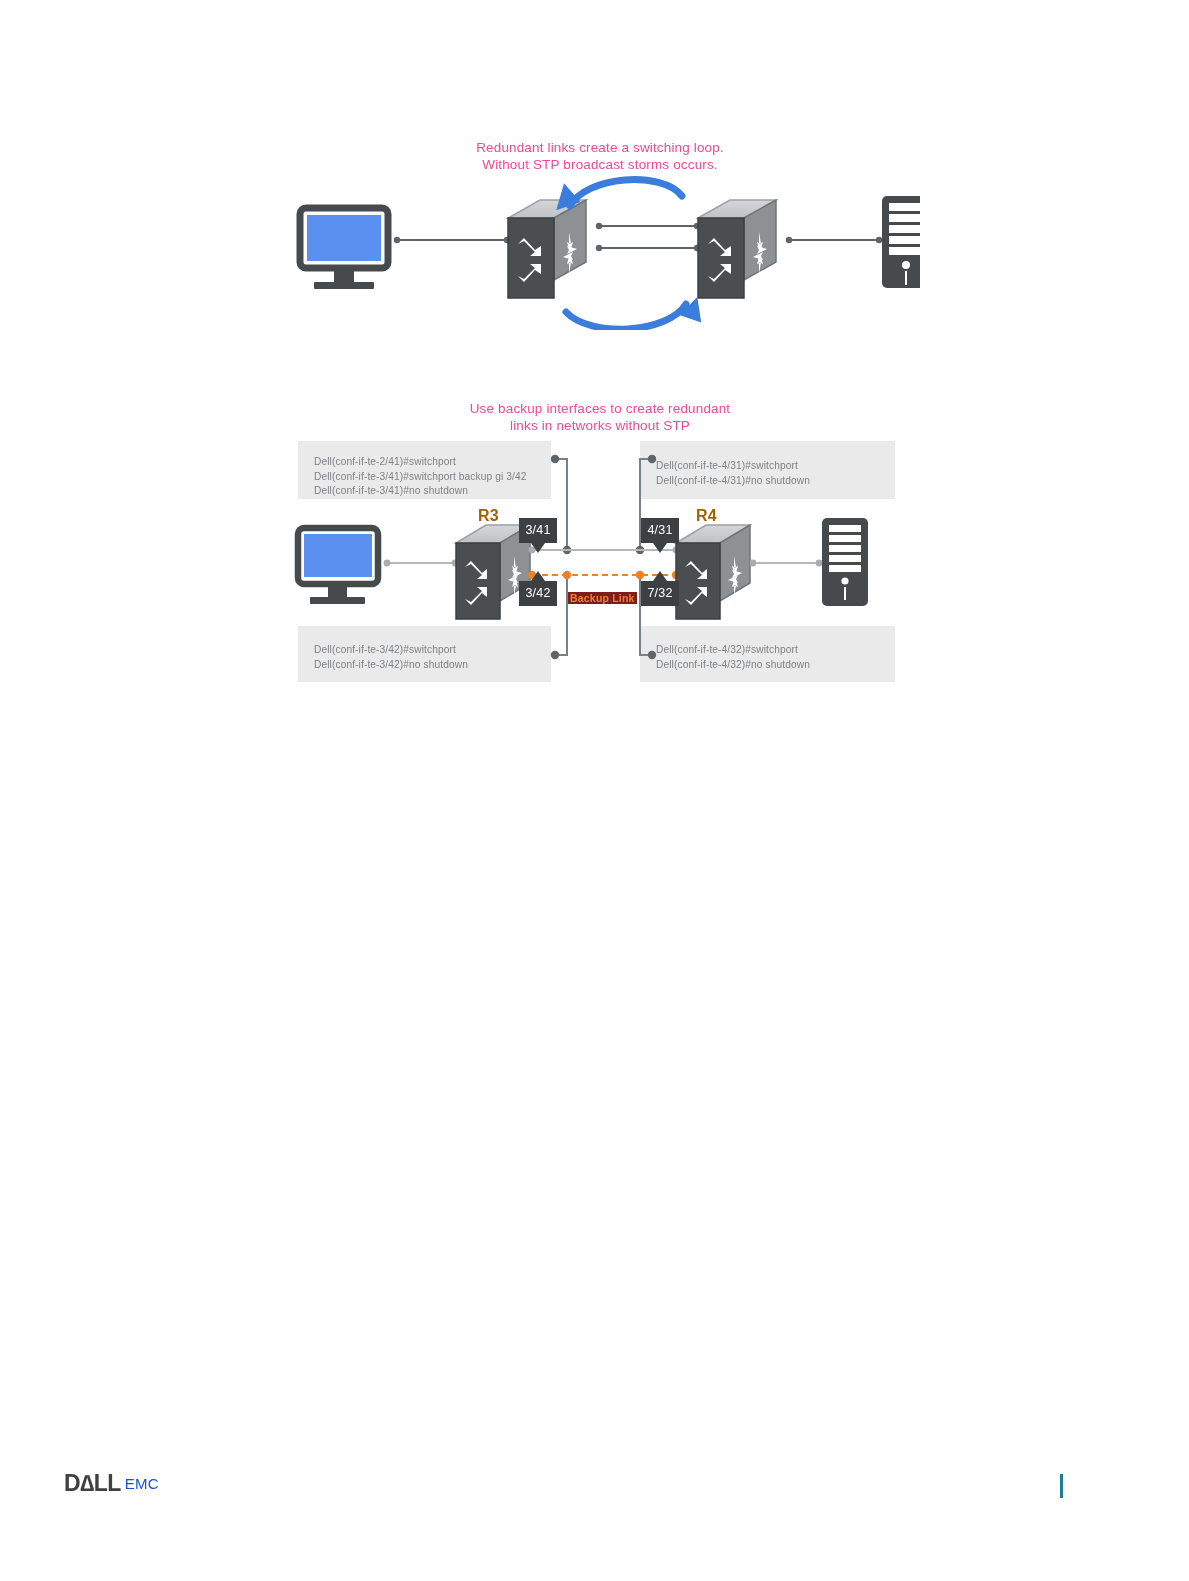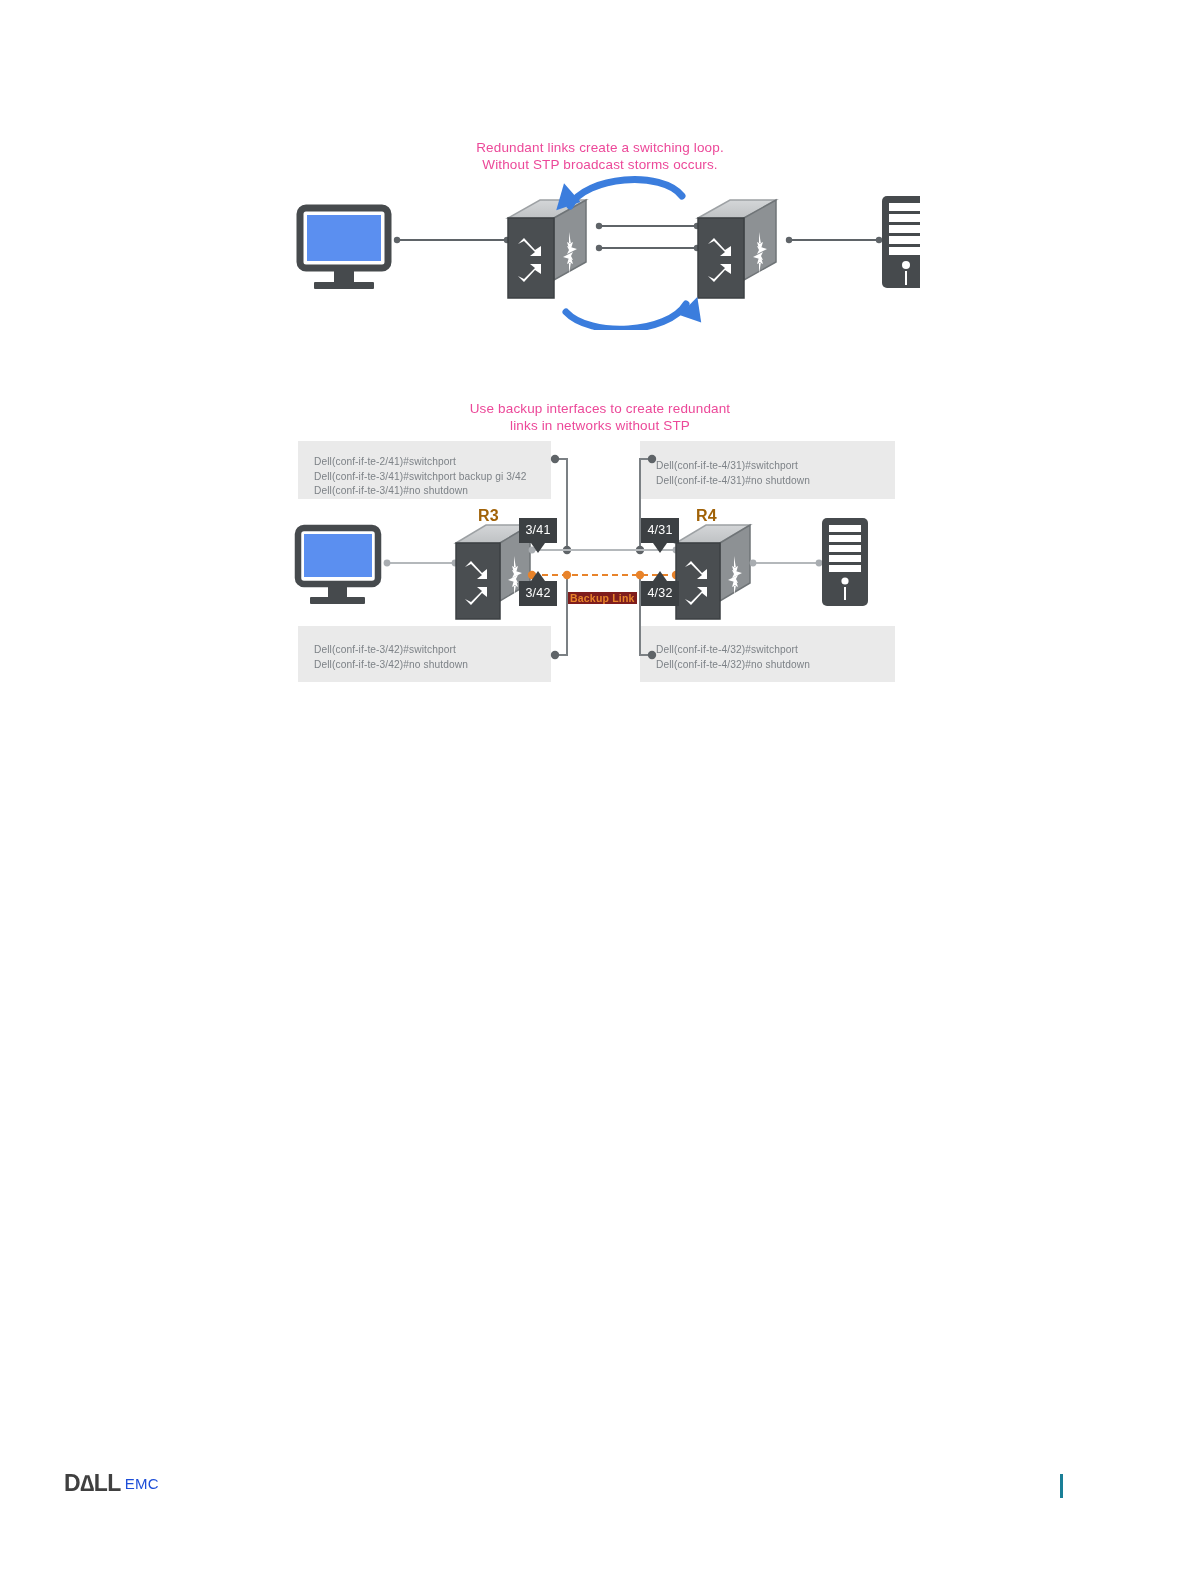--- a/index.html
+++ b/index.html
@@ -388,21 +388,21 @@
   </div>
   <div class="port-tag up" id="port-342">
     <span>3/42</span>
     <span class="nib"></span>
   </div>
   <div class="port-tag down" id="port-431">
     <span>4/31</span>
     <span class="nib"></span>
   </div>
   <div class="port-tag up" id="port-432">
-    <span>4/32</span>
+    <span>7/32</span>
     <span class="nib"></span>
   </div>
 
   <div id="backup-link-label">Backup Link</div>
 
   <div id="footer-logo">
     <span class="dell-mark">D∆LL</span>
     <span class="emc-mark">EMC</span>
   </div>
   <div id="footer-rule"></div>

